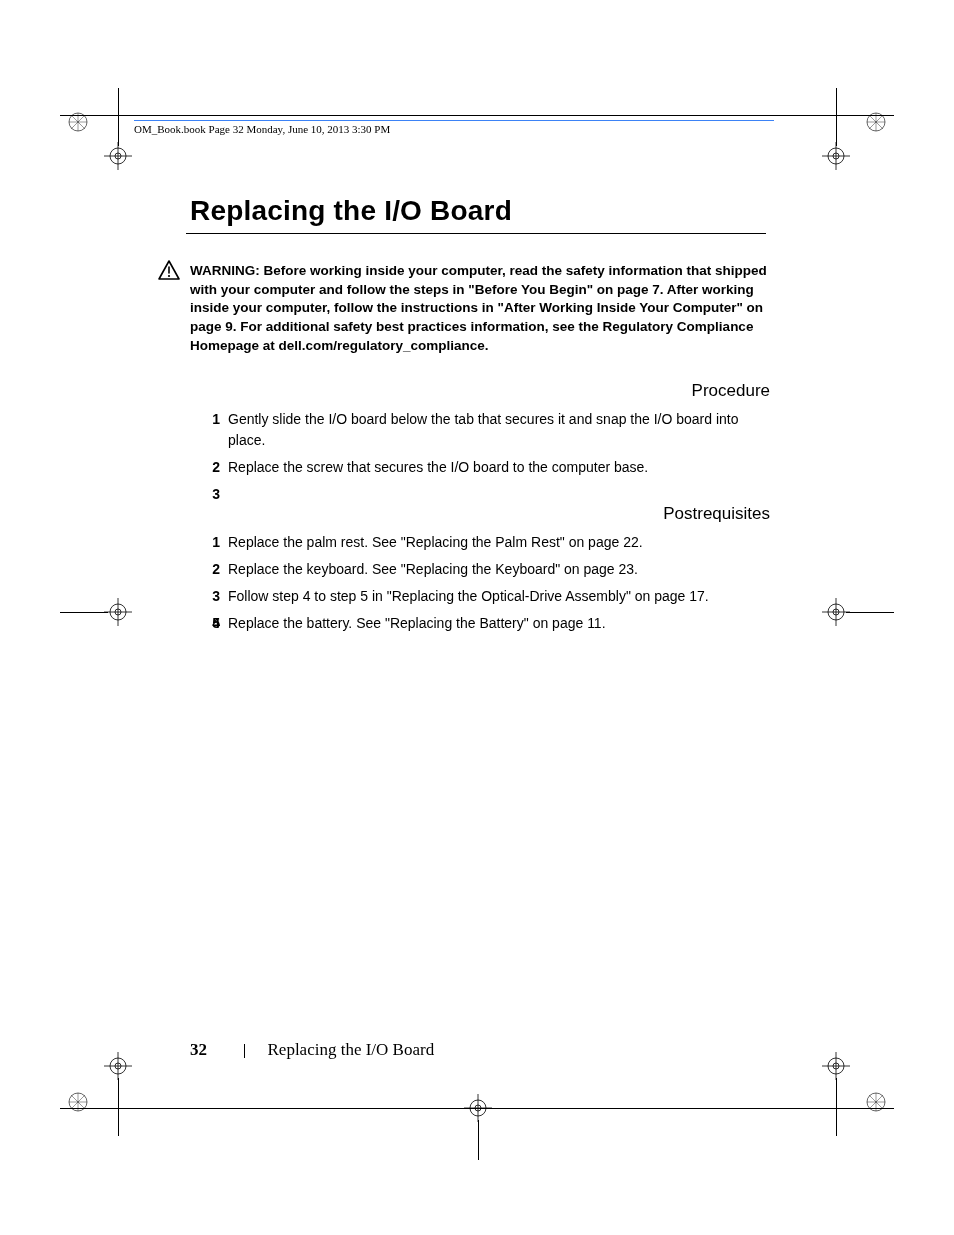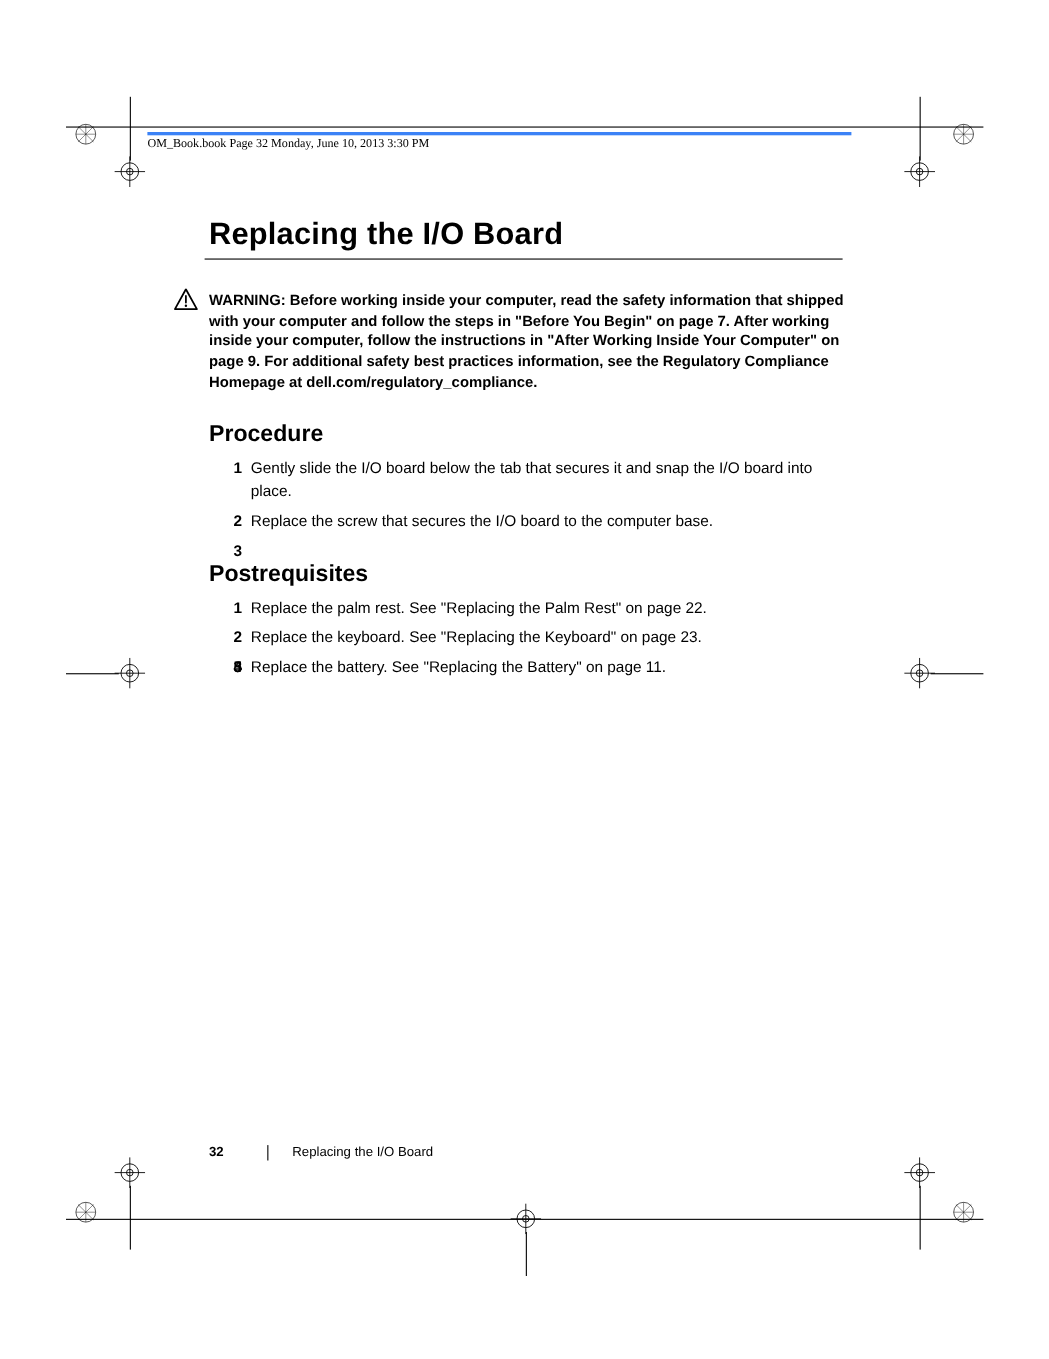--- a/index.html
+++ b/index.html
@@ -15,21 +15,21 @@
   }
   .page {
     position: absolute;
     left: 190px;
     top: 120px;
     width: 580px;
   }
   .runhead {
     font-size: 11px;
     font-family: "Times New Roman", serif;
-    border-top: 3px solid #3b82f6;
+    border-top: 1px solid #3b82f6;
     padding-top: 2px;
     margin-bottom: 60px;
     white-space: nowrap;
     position: relative;
     left: -56px;
     width: 640px;
   }
   .title {
     font-size: 28px;
     font-weight: 700;
@@ -49,23 +49,24 @@
     font-weight: 700;
     line-height: 1.38;
     position: relative;
   }
   .warn-block .warn-icon {
     position: absolute;
     left: -32px;
     top: -2px;
   }
   .h2 {
-    font-size: 21px;
-    font-weight: 700;
+    font-size: 17px;
+    font-weight: 400;
     margin: 26px 0 8px 0;
+    text-align: right;
   }
   ol.steps {
     list-style: none;
     padding: 0;
     margin: 0 0 0 38px;
     font-size: 14px;
     line-height: 1.5;
   }
   ol.steps li {
     position: relative;
@@ -77,21 +78,22 @@
     left: -28px;
     top: 0;
     font-weight: 700;
     width: 20px;
     text-align: right;
   }
   .footer {
     position: absolute;
     left: 190px;
     top: 1040px;
-    font-size: 12px;
+    font-size: 17px;
+    font-family: Liberation Serif, serif;
   }
   .footer .pg {
     font-weight: 700;
     display: inline-block;
     width: 32px;
   }
   .footer .sep {
     display: inline-block;
     margin: 0 18px 0 18px;
     border-left: 1px solid #000;
@@ -263,21 +265,21 @@
   <ol class="steps">
     <li><span class="num">1</span><span>Gently slide the I/O board below the tab that secures it and snap the I/O board into place.</span></li>
     <li><span class="num">2</span><span>Replace the screw that secures the I/O board to the computer base.</span></li>
     <li><span class="num">3</span></li>
   </ol>
 
   <h2 class="h2">Postrequisites</h2>
   <ol class="steps">
     <li><span class="num">1</span><span>Replace the palm rest. See "Replacing the Palm Rest" on page 22.</span></li>
     <li><span class="num">2</span><span>Replace the keyboard. See "Replacing the Keyboard" on page 23.</span></li>
-    <li><span class="num">3</span></li>
+    <li><span class="num">3</span><span>Follow step 4 to step 5 in "Replacing the Optical-Drive Assembly" on page 17.</span></li>
     <li><span class="num">4</span></li>
     <li><span class="num">5</span><span>Replace the battery. See "Replacing the Battery" on page 11.</span></li>
   </ol>
 
 </div>
 
 <div class="footer">
   <span class="pg">32</span>
   <span class="sep"></span>
   <span>Replacing the I/O Board</span>

